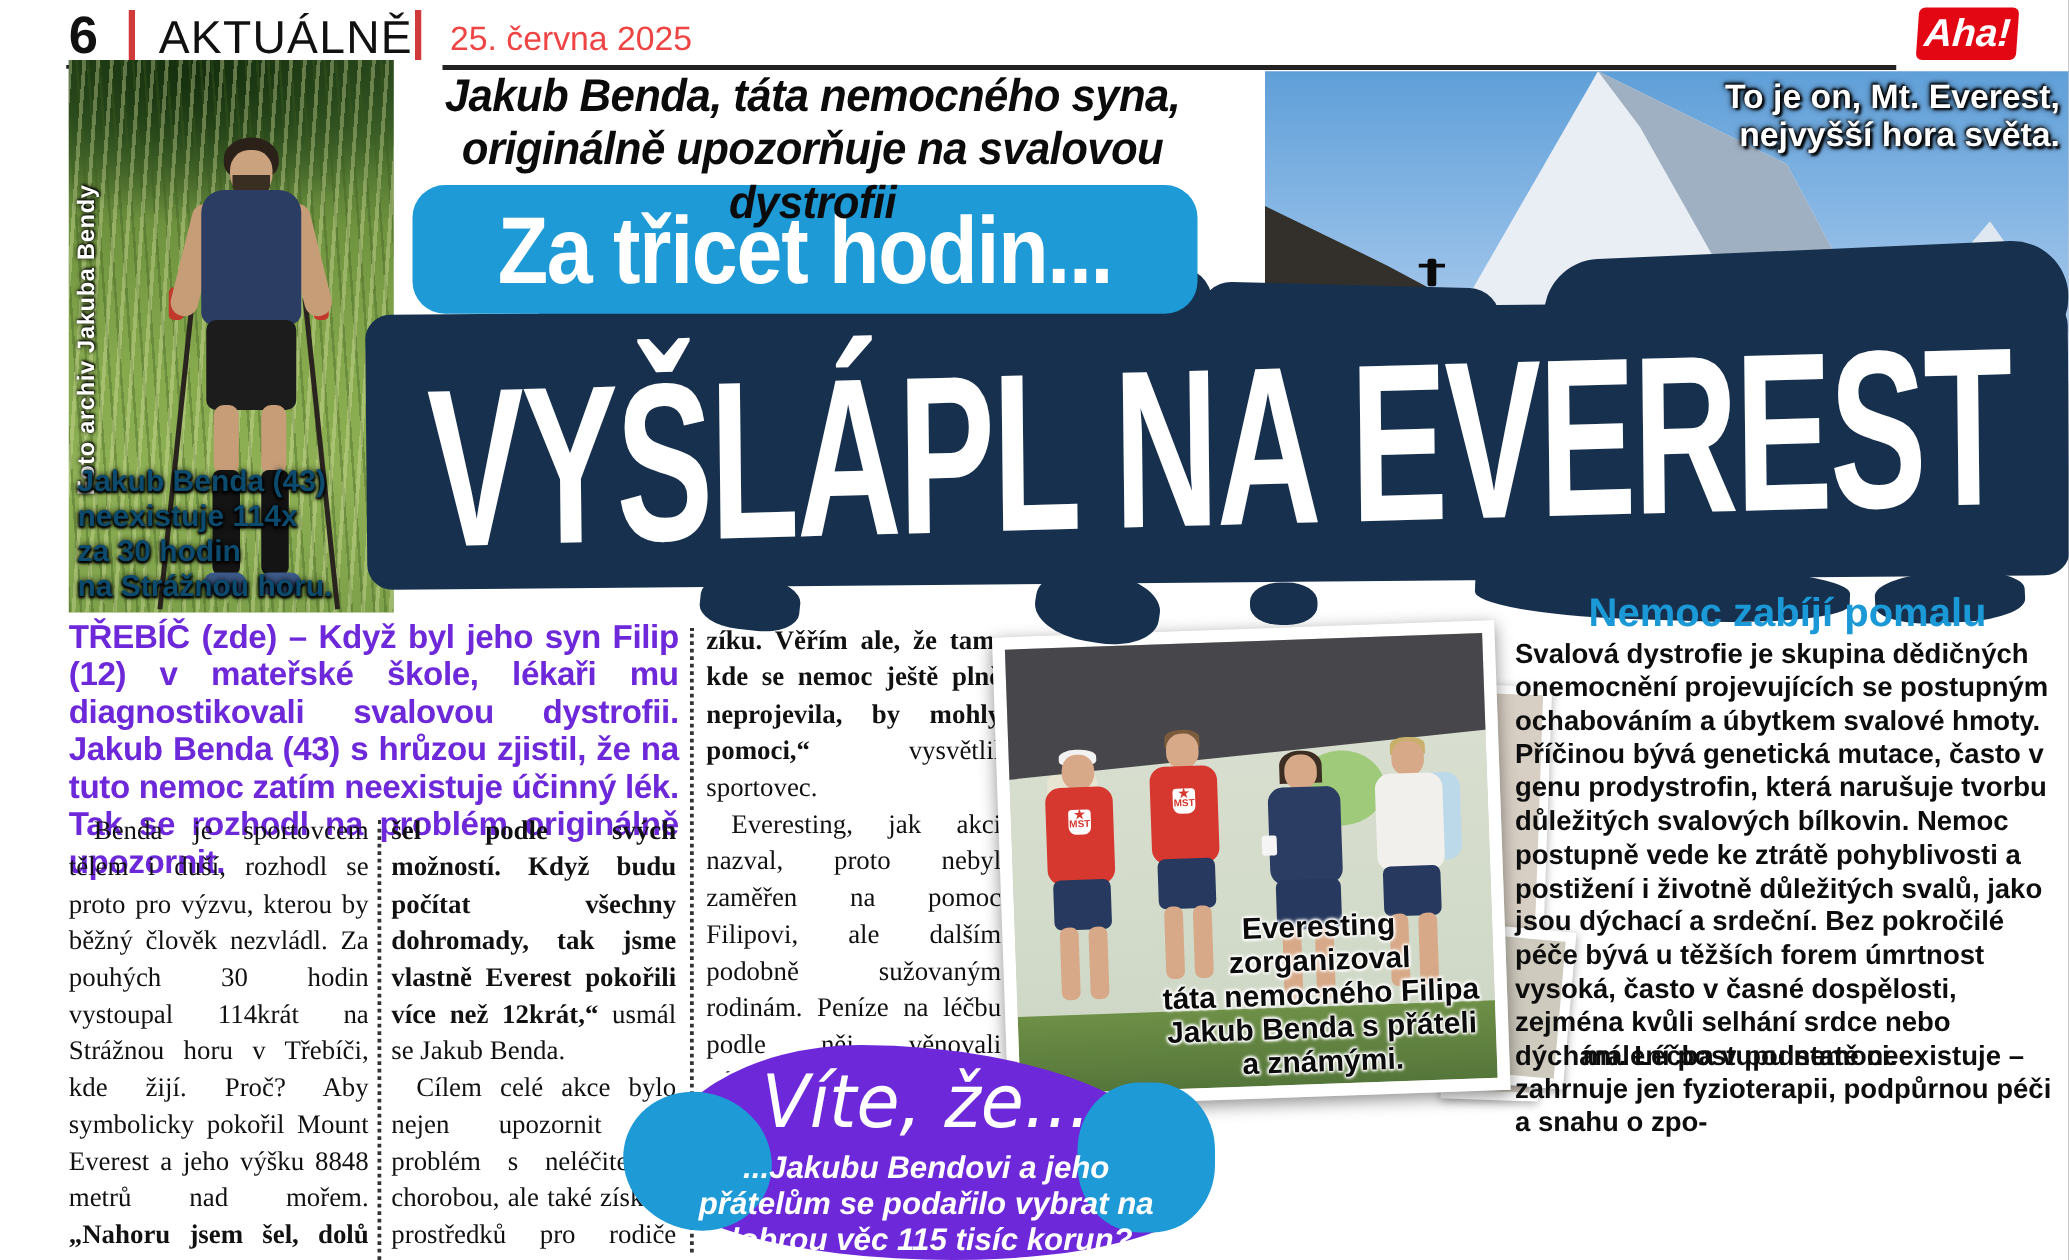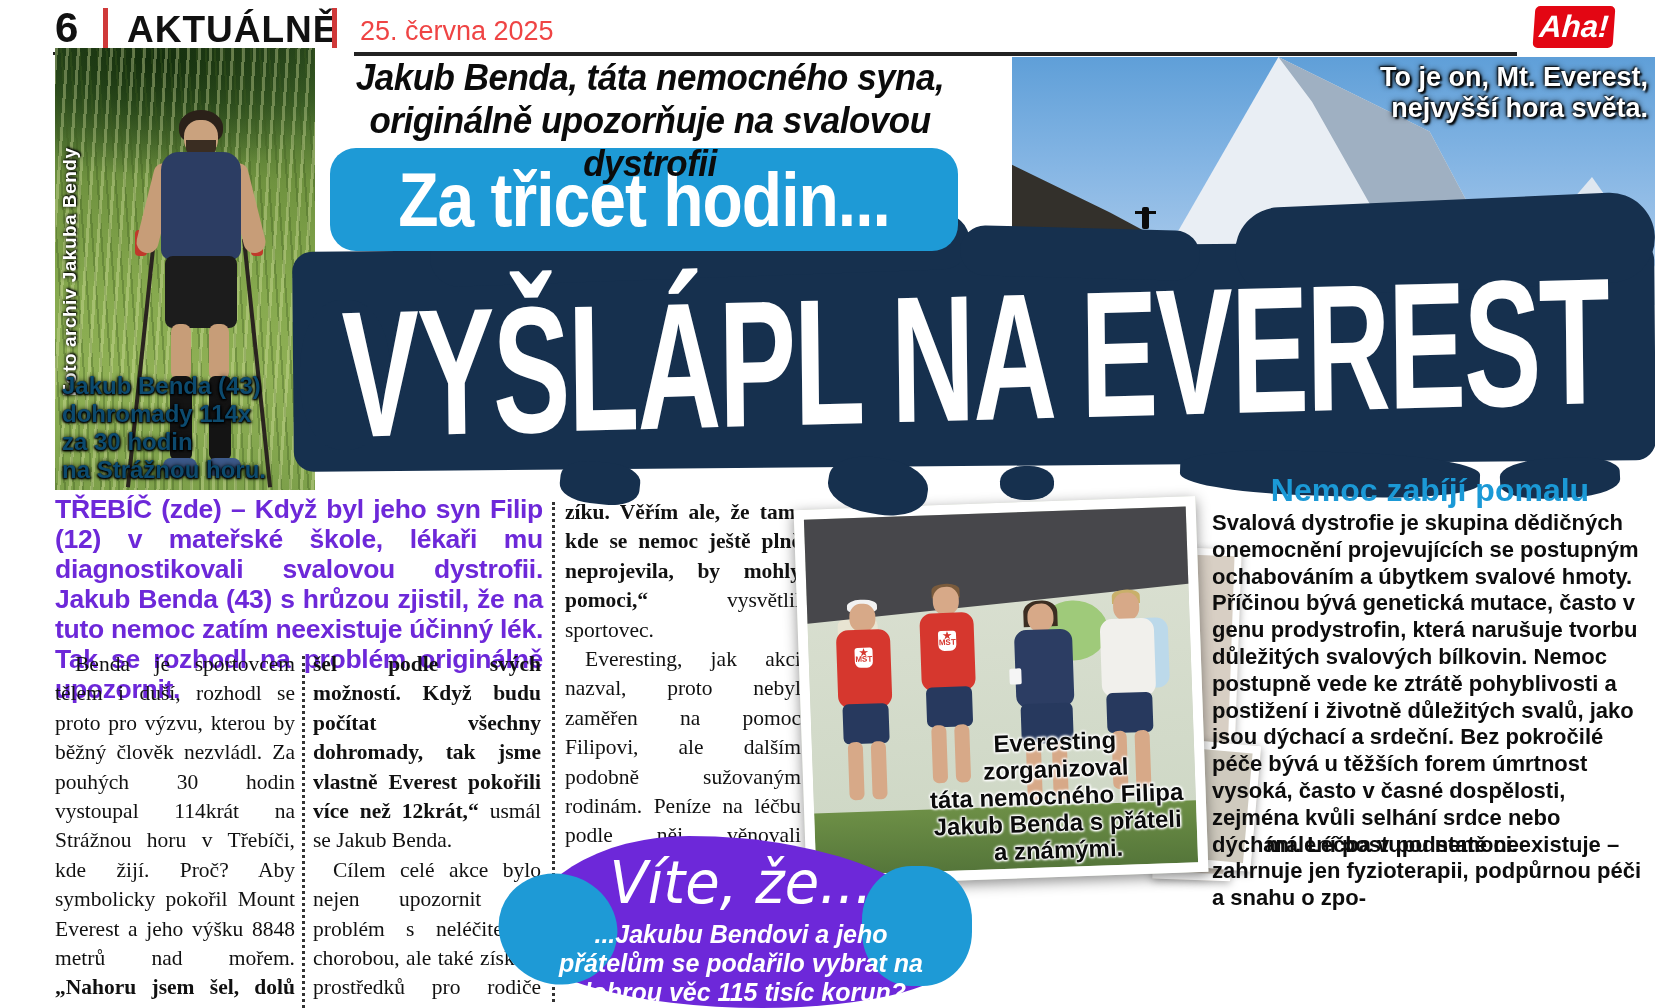--- a/index.html
+++ b/index.html
@@ -4,21 +4,21 @@
 <style>
   html,body{margin:0;padding:0;background:#777;}
   #page{
     position:relative;width:1655px;height:1008px;background:#fff;overflow:hidden;
     font-family:"Liberation Sans",sans-serif;color:#111;
   }
   
   .pagenum{position:absolute;left:55px;top:4px;font-size:42px;font-weight:bold;}
   .pagenum-underline{position:absolute;left:53px;top:52px;width:34px;height:3px;background:#222;}
   .red-bar{position:absolute;top:8px;width:5px;height:40px;background:#d03a3a;}
-  .section-title{position:absolute;left:127px;top:9px;font-size:37px;font-weight:bold;letter-spacing:1px;}
+  .section-title{position:absolute;left:127px;top:9px;font-size:37px;font-weight:normal;letter-spacing:1px;}
   .section-underline{position:absolute;left:122px;top:52px;width:190px;height:4px;background:#222;}
   .date-text{position:absolute;left:360px;top:16px;font-size:27px;color:#ef4444;}
   .date-underline{position:absolute;left:354px;top:52px;width:1163px;height:4px;background:#222;}
   .aha-logo{
     position:absolute;left:1534px;top:6px;width:80px;height:42px;background:#e30613;border-radius:5px;
     display:flex;align-items:center;justify-content:center;color:#fff;font-weight:bold;font-style:italic;
     font-size:31px;transform:skewX(-4deg);
   }
   
   .photo-left{
@@ -232,21 +232,21 @@
       <div class="hk-leg-r" data-interactable="false"></div>
       <div class="hk-sock-l" data-interactable="false"></div>
       <div class="hk-sock-r" data-interactable="false"></div>
       <div class="hk-shoe-l" data-interactable="false"></div>
       <div class="hk-shoe-r" data-interactable="false"></div>
     </div>
     <div class="credit-vert" data-interactable="false">Foto archiv Jakuba Bendy</div>
   </div>
   <div class="caption-left" data-interactable="false">
     <div data-interactable="false">Jakub Benda (43)</div>
-    <div data-interactable="false">dohromady 114x</div>
+    <div data-interactable="false">neexistuje 114x</div>
     <div data-interactable="false">za 30 hodin</div>
     <div data-interactable="false">na Strážnou horu.</div>
   </div>
 
   <div class="photo-everest" data-interactable="false">
     <div class="ev-peak" data-interactable="false"></div>
     <div class="ev-peak-shade" data-interactable="false"></div>
     <div class="ev-peak2" data-interactable="false"></div>
     <div class="ev-ridge" data-interactable="false"></div>
     <div class="ev-silhouette" data-interactable="false"></div>

